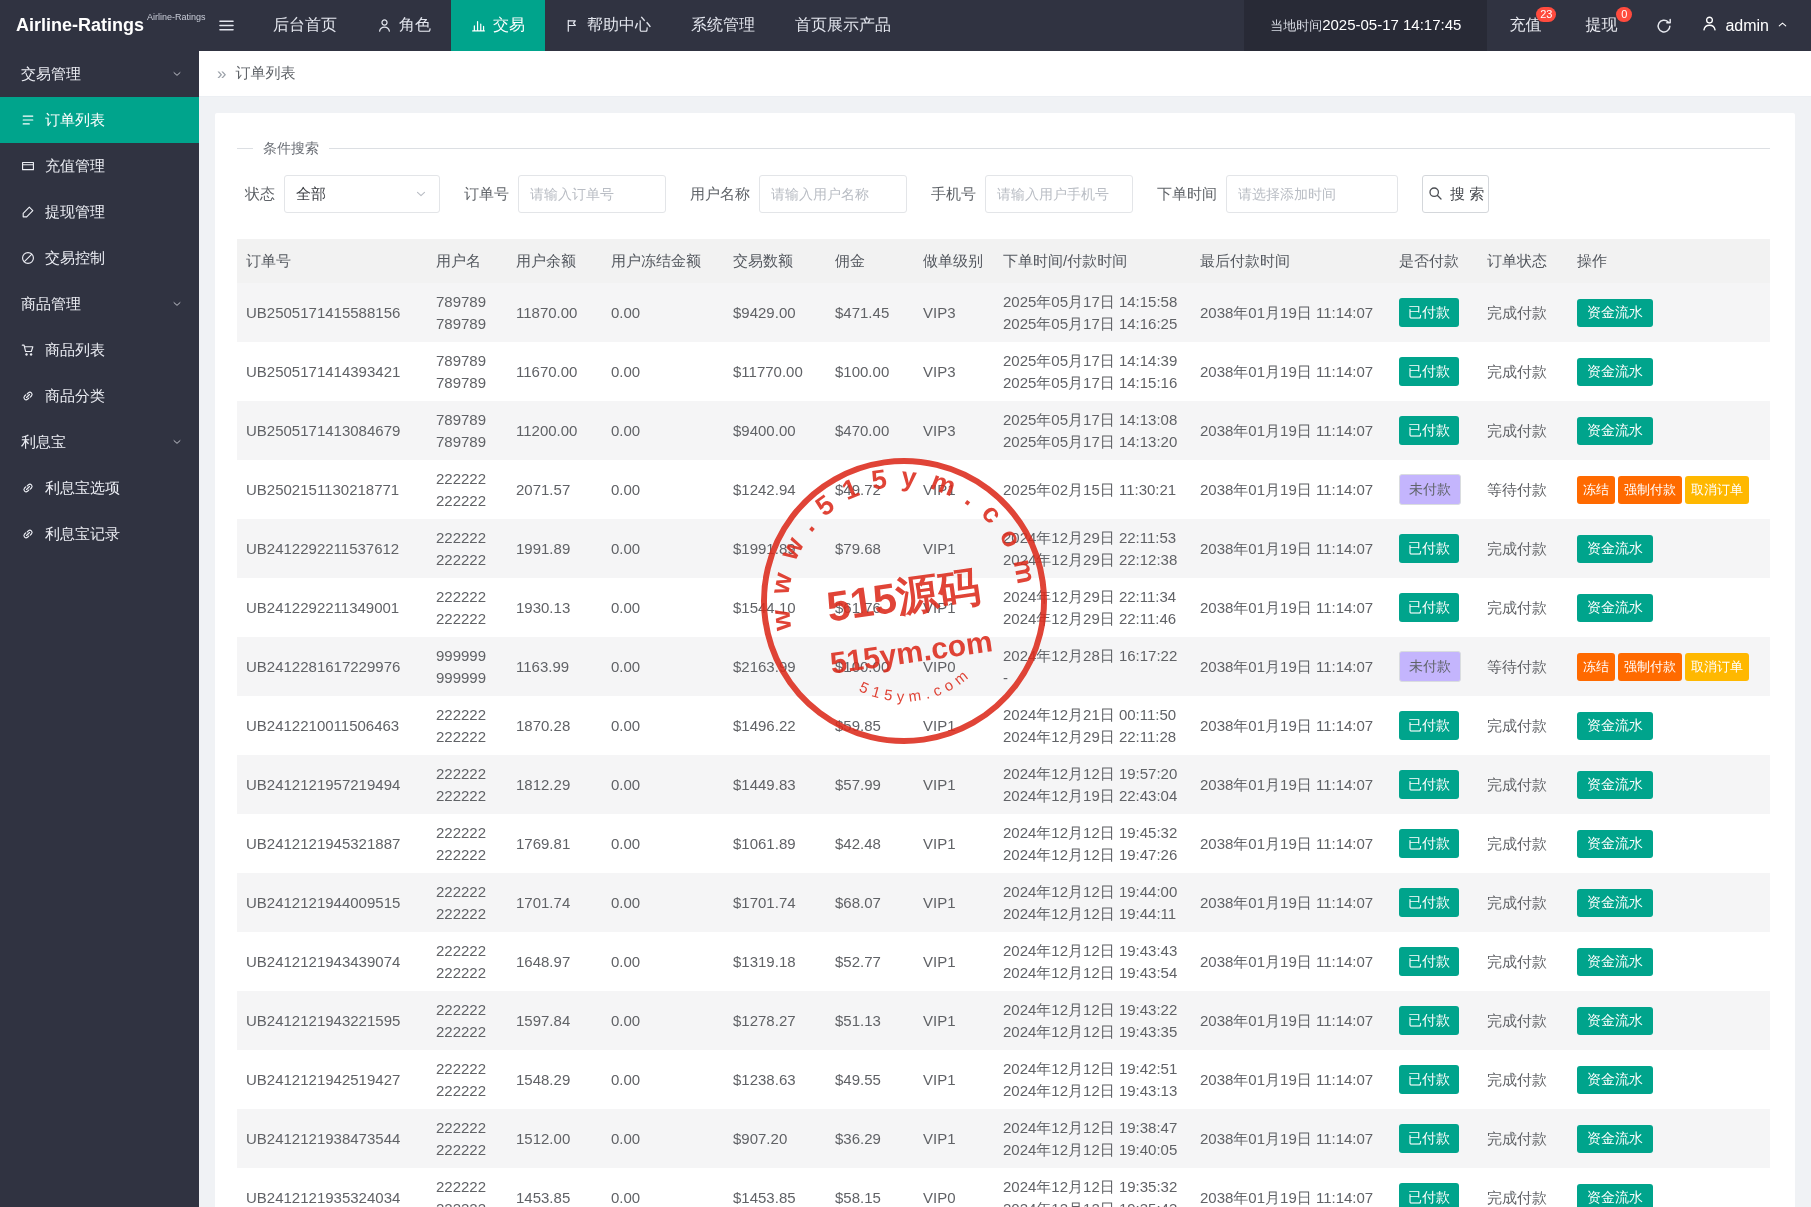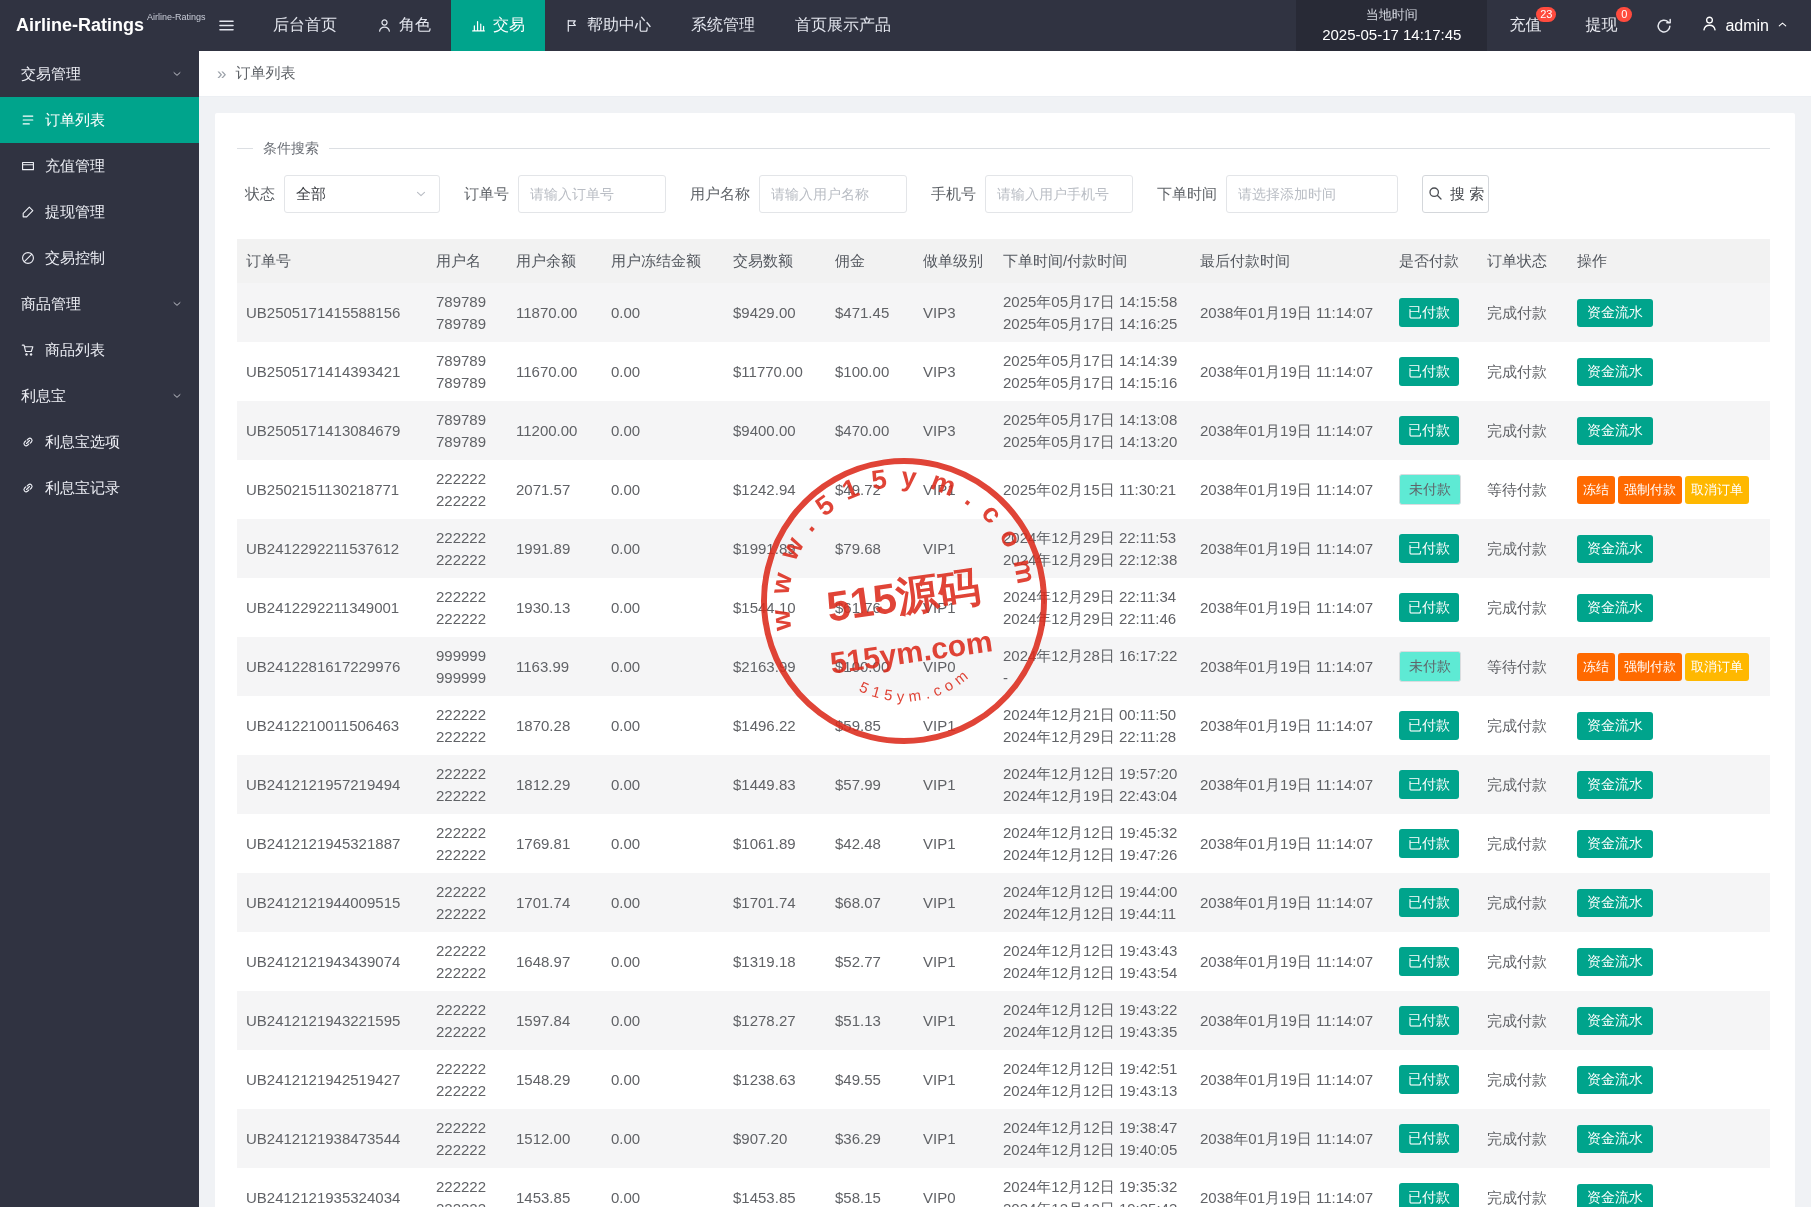--- a/index.html
+++ b/index.html
@@ -14,21 +14,21 @@
   .navbar{position:fixed;top:0;left:0;width:1811px;height:51px;background:var(--dark);
     display:flex;align-items:stretch;color:#e8eaf0;z-index:30}
   .logo{width:199px;display:flex;align-items:center;padding-left:16px;color:#fff;
     font-weight:bold;font-size:18px;white-space:nowrap}
   .logo-sub{font-size:9px;font-weight:normal;color:#c9cdd8;margin-left:3px;align-self:flex-start;margin-top:12px}
   .hamburger{width:54px;display:flex;align-items:center;justify-content:center;cursor:pointer;color:#e3e6ee}
   .nav-menu{display:flex;align-items:stretch}
   .nav-item{display:flex;align-items:center;gap:7px;padding:0 20px;font-size:16px;color:#e3e6ee;cursor:pointer}
   .nav-item.active{background:var(--accent);color:#fff}
   .nav-right{margin-left:auto;display:flex;align-items:stretch}
-  .time-block{background:rgba(0,0,0,.16);padding:21px 26px;display:flex;flex-direction:column;
+  .time-block{background:rgba(0,0,0,.16);padding:21px 26px;display:flex;flex-direction:row;
     justify-content:center;align-items:center;line-height:1.5}
   .time-label{font-size:13px;color:#d8dbe4}
   .time-value{font-size:15px;color:#fff}
   .nav-chip{position:relative;display:flex;align-items:center;padding:0 22px;font-size:16px;cursor:pointer}
   .badge-count{position:absolute;top:7px;right:7px;background:var(--red);color:#fff;font-size:11px;
     line-height:15px;min-width:16px;padding:0 4px;border-radius:9px;text-align:center}
   .refresh-btn{display:flex;align-items:center;padding:0 16px;cursor:pointer}
   .admin-chip{display:flex;align-items:center;gap:7px;padding:0 22px 0 12px;font-size:16px;cursor:pointer;color:#fff}
 
   
@@ -66,21 +66,21 @@
 
   
   .orders-table{margin:26px 0 0 22px;border-collapse:collapse;table-layout:fixed;width:1533px}
   .orders-table th{background:#f2f2f2;height:44px;text-align:left;padding:0 9px;
     color:#54585f;font-weight:normal;font-size:15px;white-space:nowrap}
   .orders-table td{height:59px;padding:6px 9px;color:#606266;vertical-align:middle;
     font-size:15px;line-height:1.45;white-space:nowrap}
   .orders-table tbody tr:nth-child(odd){background:#f5f5f6}
   .badge{display:inline-block;padding:4px 9px;border-radius:3px;font-size:14px}
   .badge.paid{background:var(--accent);color:#fff}
-  .badge.unpaid{background:#5eead4;border:1px solid #d9dcdf;color:#5f6368}
+  .badge.unpaid{background:#c4b5fd;border:1px solid #d9dcdf;color:#5f6368}
   .action-btn{border:none;border-radius:3px;color:#fff;font-size:13px;padding:5px 6px;
     margin-right:3px;cursor:pointer;font-family:inherit;white-space:nowrap}
   .action-btn.teal{background:var(--accent);font-size:14px;padding:5px 10px}
   .action-btn.orange{background:var(--orange)}
   .action-btn.yellow{background:var(--yellow)}
 
   
   .stamp{position:absolute;left:754px;top:451px;z-index:40;pointer-events:none;
     transform:rotate(-8deg);opacity:.88}
   .stamp circle{stroke:var(--stamp)}
@@ -194,20 +194,26 @@
         <span>商品管理</span>
         <svg viewBox="0 0 16 16" width="12" height="12" class="side-chev">
           <path d="M4 6.2l4 3.6 4-3.6" fill="none" stroke="currentColor" stroke-width="1.3" stroke-linecap="round" stroke-linejoin="round"></path>
         </svg>
       </div>
       <div class="side-item">
         <svg viewBox="0 0 16 16" width="14" height="14">
           <path d="M1.5 2.5h2l1.7 7.2h6.6l1.7-5.4H4.1M6.3 12.3a.8.8 0 1 0 .02 0M11.5 12.3a.8.8 0 1 0 .02 0" fill="none" stroke="currentColor" stroke-width="1.3" stroke-linecap="round" stroke-linejoin="round"></path>
         </svg>
         <span>商品列表</span>
+      </div>
+      <div class="side-item">
+        <svg viewBox="0 0 16 16" width="14" height="14">
+          <path d="M6.3 9.7l3.4-3.4M5.4 6.8L3.9 8.3a2.5 2.5 0 0 0 3.5 3.5l1.5-1.5M10.6 9.2l1.5-1.5A2.5 2.5 0 0 0 8.6 4.2L7.1 5.7" fill="none" stroke="currentColor" stroke-width="1.3" stroke-linecap="round" stroke-linejoin="round"></path>
+        </svg>
+        <span>商品分类</span>
       </div>
       <div class="side-group">
         <span>利息宝</span>
         <svg viewBox="0 0 16 16" width="12" height="12" class="side-chev">
           <path d="M4 6.2l4 3.6 4-3.6" fill="none" stroke="currentColor" stroke-width="1.3" stroke-linecap="round" stroke-linejoin="round"></path>
         </svg>
       </div>
       <div class="side-item">
         <svg viewBox="0 0 16 16" width="14" height="14">
           <path d="M6.3 9.7l3.4-3.4M5.4 6.8L3.9 8.3a2.5 2.5 0 0 0 3.5 3.5l1.5-1.5M10.6 9.2l1.5-1.5A2.5 2.5 0 0 0 8.6 4.2L7.1 5.7" fill="none" stroke="currentColor" stroke-width="1.3" stroke-linecap="round" stroke-linejoin="round"></path>

